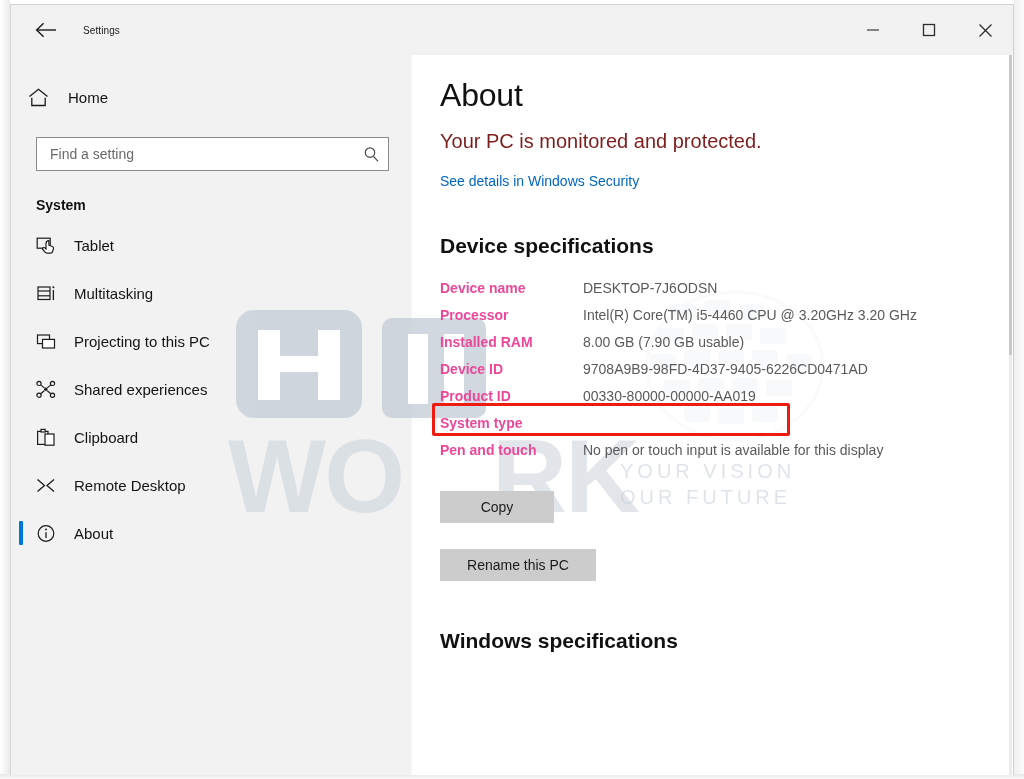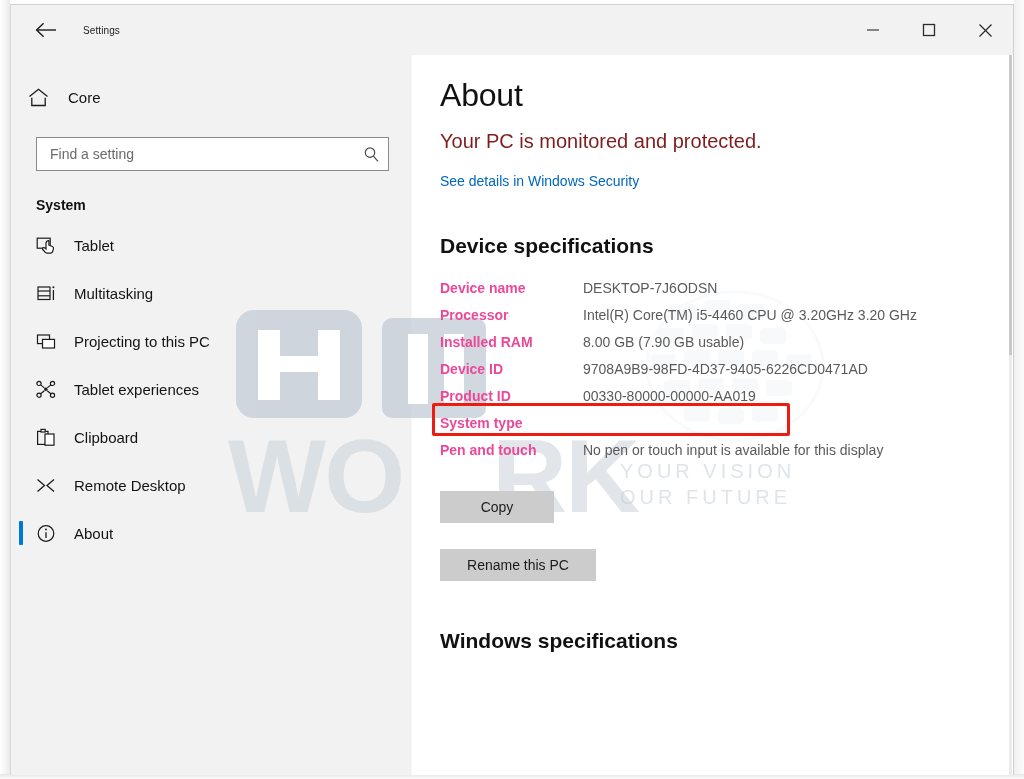--- a/index.html
+++ b/index.html
@@ -417,21 +417,21 @@
 
   <div class="sidebar">
 
     <div class="home-row">
       <span class="ico">
         <svg width="21" height="19" viewBox="0 0 21 19">
           <path d="M1.5 8.6 L10.5 1.3 L19.5 8.6" fill="none" stroke="#1b1b1b" stroke-width="1.3"></path>
           <path d="M3.8 9.8 L3.8 17.5 L17.2 17.5 L17.2 9.8" fill="none" stroke="#1b1b1b" stroke-width="1.3"></path>
         </svg>
       </span>
-      <span class="lbl">Core</span>
+      <span class="lbl">Home</span>
     </div>
 
     <div class="search-wrap">
       <input class="search-input" type="text" placeholder="Find a setting" style="">
       <span class="search-ico">
         <svg width="17" height="17" viewBox="0 0 17 17">
           <circle cx="7" cy="6.6" r="4.7" fill="none" stroke="#4a4a4a" stroke-width="1.2"></circle>
           <line x1="10.4" y1="10.2" x2="15" y2="15.4" stroke="#4a4a4a" stroke-width="1.2"></line>
         </svg>
       </span>
@@ -481,21 +481,21 @@
             <circle cx="16.5" cy="3.4" r="2.1" fill="none" stroke="#1b1b1b" stroke-width="1.2"></circle>
             <circle cx="3" cy="15.2" r="2.1" fill="none" stroke="#1b1b1b" stroke-width="1.2"></circle>
             <circle cx="16.5" cy="15.2" r="2.1" fill="none" stroke="#1b1b1b" stroke-width="1.2"></circle>
             <circle cx="9.8" cy="9.3" r="1.7" fill="#1b1b1b"></circle>
             <line x1="4.6" y1="4.9" x2="8.4" y2="7.9" stroke="#1b1b1b" stroke-width="1.2"></line>
             <line x1="14.9" y1="4.9" x2="11.2" y2="7.9" stroke="#1b1b1b" stroke-width="1.2"></line>
             <line x1="4.6" y1="13.7" x2="8.4" y2="10.7" stroke="#1b1b1b" stroke-width="1.2"></line>
             <line x1="14.9" y1="13.7" x2="11.2" y2="10.7" stroke="#1b1b1b" stroke-width="1.2"></line>
           </svg>
         </span>
-        <span class="nav-lbl">Tablet experiences</span>
+        <span class="nav-lbl">Shared experiences</span>
       </div>
 
       <div class="nav-item">
         <span class="nav-ico">
           <svg width="21" height="19" viewBox="0 0 21 19">
             <rect x="1.6" y="3.4" width="10.4" height="13" fill="none" stroke="#1b1b1b" stroke-width="1.2"></rect>
             <rect x="5" y="1.4" width="4.2" height="2.6" fill="#ffffff" stroke="#1b1b1b" stroke-width="1.2"></rect>
             <rect x="9" y="6" width="9" height="11.2" fill="#ffffff" stroke="#1b1b1b" stroke-width="1.2"></rect>
           </svg>
         </span>

